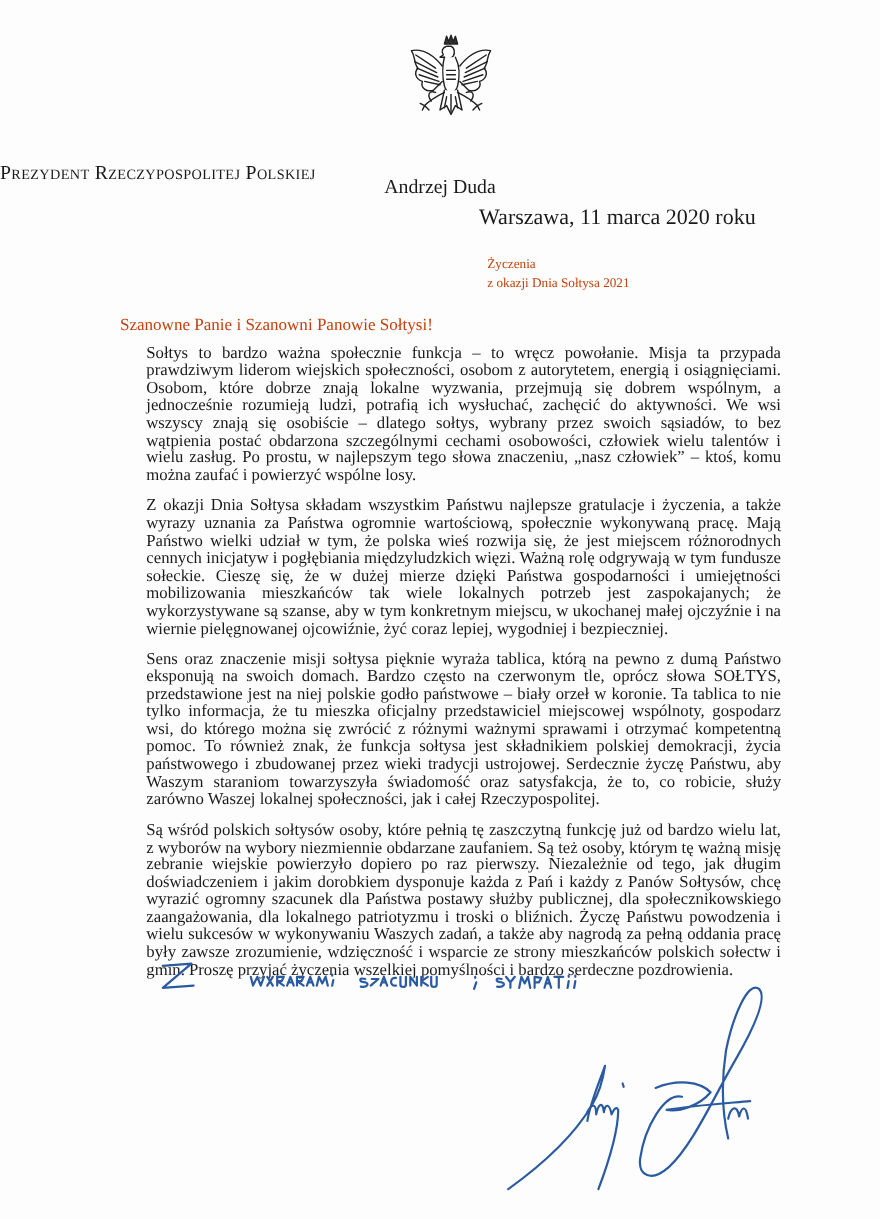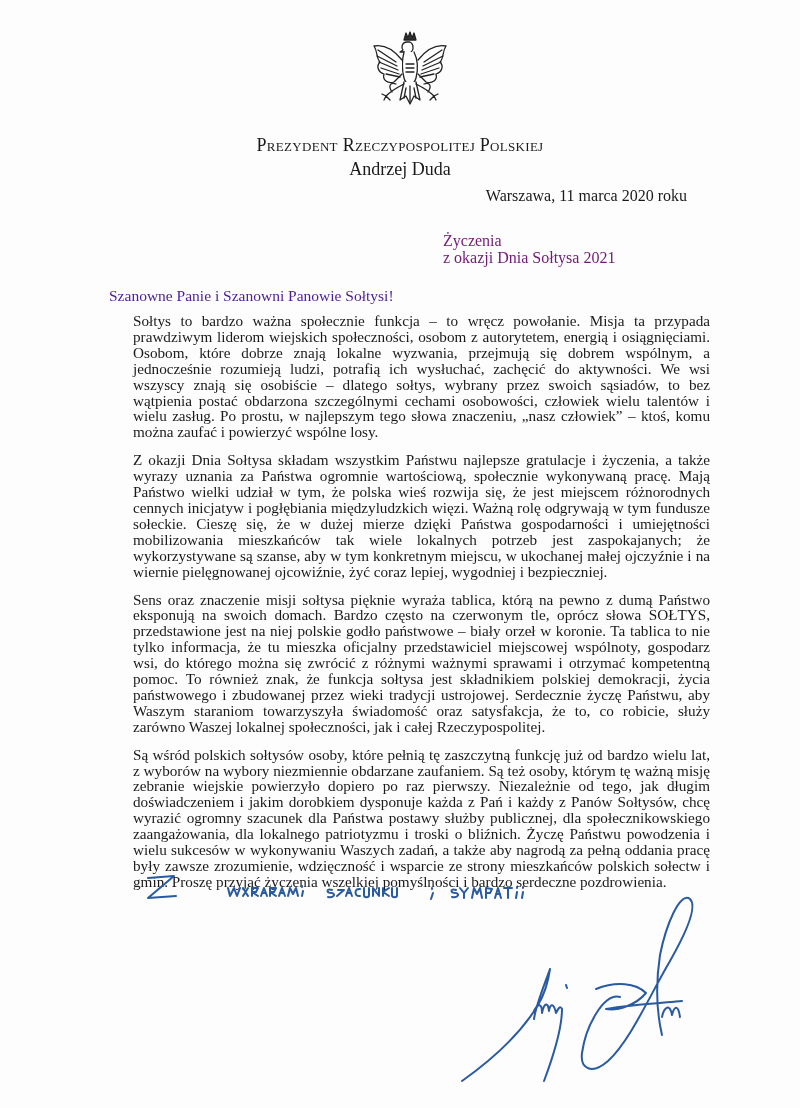--- a/index.html
+++ b/index.html
@@ -25,58 +25,58 @@
       position: absolute;
       left: 366px;
       top: 30px;
       width: 88px;
       height: 92px;
     }
     .header-title {
       position: absolute;
       left: 0;
       width: 800px;
-      top: 135px;
-      text-align: center;
+      top: 147px;
+      text-align: left;
       font-size: 18px;
       font-variant: small-caps;
       letter-spacing: 0.3px;
       color: #1a1a1a;
       box-sizing: border-box;
     }
     .header-name {
       position: absolute;
       left: 0;
       width: 800px;
       top: 159px;
       text-align: center;
       font-size: 18px;
       color: #1a1a1a;
     }
     .date {
       position: absolute;
       right: 113px;
       top: 187px;
-      font-size: 16px;
+      font-size: 20px;
       color: #1a1a1a;
     }
     .subject {
       position: absolute;
       left: 443px;
       top: 232px;
-      font-size: 16px;
+      font-size: 12px;
       line-height: 17px;
-      color: #701a75;
+      color: #c2410c;
     }
     .salutation {
       position: absolute;
       left: 109px;
       top: 287px;
       font-size: 15.5px;
-      color: #4c1d95;
+      color: #c2410c;
     }
     .body-text {
       position: absolute;
       left: 109px;
       top: 313px;
       width: 577px;
       font-size: 15.2px;
       line-height: 15.9px;
       color: #1a1a1a;
       margin-left: 24px;

